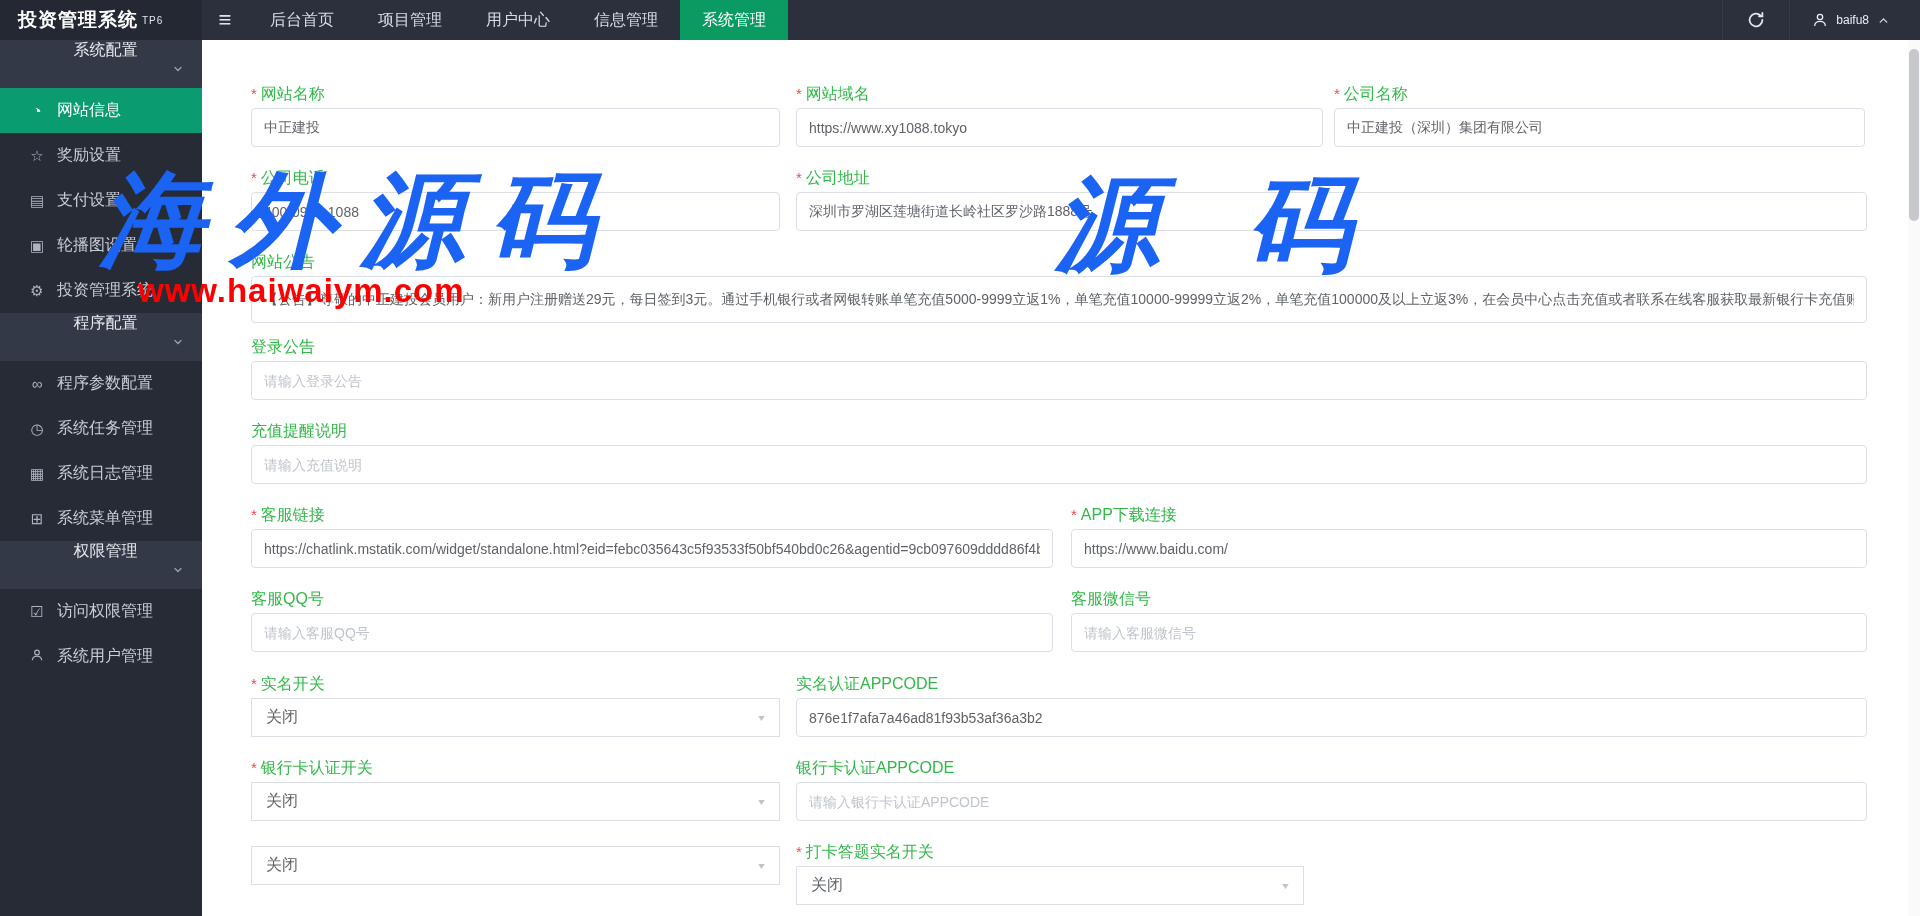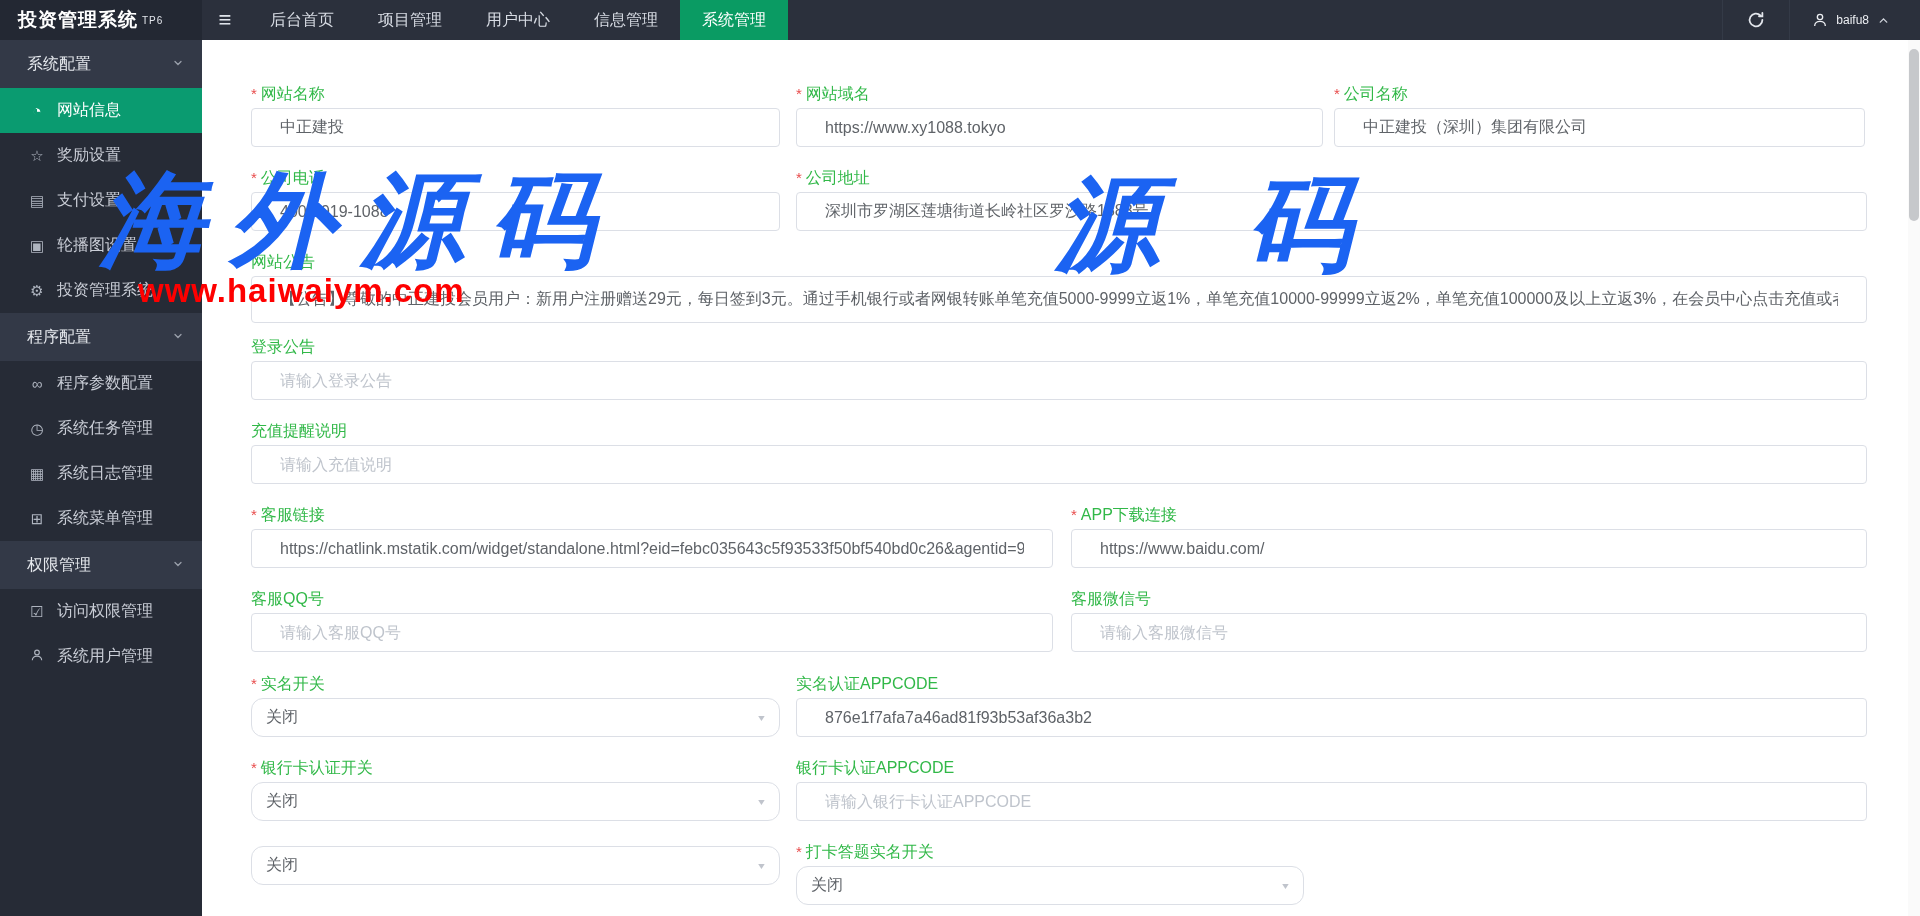--- a/index.html
+++ b/index.html
@@ -15,36 +15,36 @@
   .tabs { display:flex; align-items:stretch; }
   .tab { display:flex; align-items:center; padding:0 22px; color:#d8dce4; font-size:16px; cursor:pointer; }
   .tab.active { background:#0a9b63; color:#fff; }
   .topbar-right { margin-left:auto; display:flex; align-items:stretch; }
   .tb-btn { display:flex; align-items:center; justify-content:center; padding:0 24px; color:#e3e6ec; border-left:1px solid #343a47; cursor:pointer; }
   .user-box { display:flex; align-items:center; gap:8px; padding:0 30px 0 22px; color:#eceef2; font-size:12px; border-left:1px solid #343a47; cursor:pointer; }
   .icon-svg { display:inline-block; vertical-align:middle; }
 
   
   .sidebar { position:absolute; left:0; top:40px; width:202px; height:876px; background:#262b36; z-index:5; }
-  .side-group-header { height:48px; display:flex; align-items:center; padding:0 18px 0 27px; background:#333947; color:#e6e9ee; font-size:16px; cursor:pointer; }
+  .side-group-header { height:48px; display:flex; align-items:center; padding:0 18px 0 27px; background:#333947; color:#e6e9ee; font-size:16px; cursor:pointer;flex-direction:column; }
   .side-group-header .chev { margin-left:auto; color:#9aa0ab; }
   .side-item { height:45px; display:flex; align-items:center; padding-left:27px; color:#c9cdd6; font-size:16px; cursor:pointer; }
   .side-item .s-icon { width:20px; margin-right:10px; font-size:15px; text-align:center; color:#aeb4bf; }
   .side-item.active { background:#0a9b70; color:#fff; }
   .side-item.active .s-icon { color:#fff; }
 
   
   .content { position:absolute; left:202px; top:40px; width:1718px; height:832px; background:#fff; }
   .field { position:absolute; }
   .f-label { display:block; height:20px; line-height:20px; font-size:16px; color:#31b848; white-space:nowrap; }
   .req-star { color:#e84c4c; margin-right:4px; font-size:15px; }
-  .f-input { margin-top:4px; width:100%; height:39px; border:1px solid #dcdfe6; border-radius:4px; padding:0 28px; font-size:16px; color:#5f6368; background:#fff; outline:none; font-family:inherit; }
+  .f-input { margin-top:4px; width:100%; height:39px; border:1px solid #dcdfe6; border-radius:4px; padding:0 12px; font-size:14px; color:#5f6368; background:#fff; outline:none; font-family:inherit; }
   .f-input::placeholder { color:#bfc4cc; }
   .f-input.tall { height:47px; }
-  .f-select { margin-top:4px; width:100%; height:39px; border:1px solid #dcdfe6; border-radius:12px; padding:0 12px 0 14px; font-size:16px; color:#5f6368; background:#fff; display:flex; align-items:center; justify-content:space-between; cursor:pointer; }
+  .f-select { margin-top:4px; width:100%; height:39px; border:1px solid #dcdfe6; border-radius:0; padding:0 12px 0 14px; font-size:16px; color:#5f6368; background:#fff; display:flex; align-items:center; justify-content:space-between; cursor:pointer; }
   .f-select .caret { color:#c0c4cc; font-size:11px; transform:scaleY(0.8); }
 
   
   .wm { position:absolute; z-index:40; pointer-events:none; white-space:nowrap; }
   .wm-cn { font-family:"DejaVu Serif","Liberation Serif",serif; font-weight:bold; font-style:italic; color:#1b63f2; font-size:104px; letter-spacing:26px; line-height:1; }
   .wm-url { font-weight:bold; color:#fe0000; font-size:33px; letter-spacing:1px; }
 
   
   .scrollbar-track { position:absolute; right:0; top:40px; width:12px; height:876px; background:#fafafa; z-index:20; }
   .scrollbar-thumb { position:absolute; left:1px; top:9px; width:10px; height:172px; background:#c6c8cb; border-radius:5px; }

